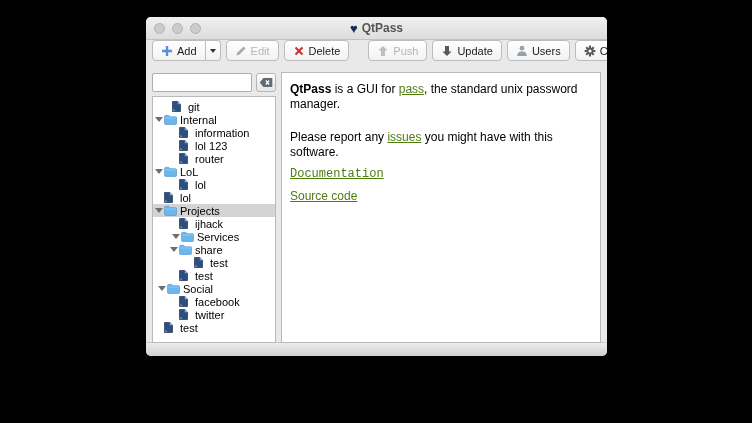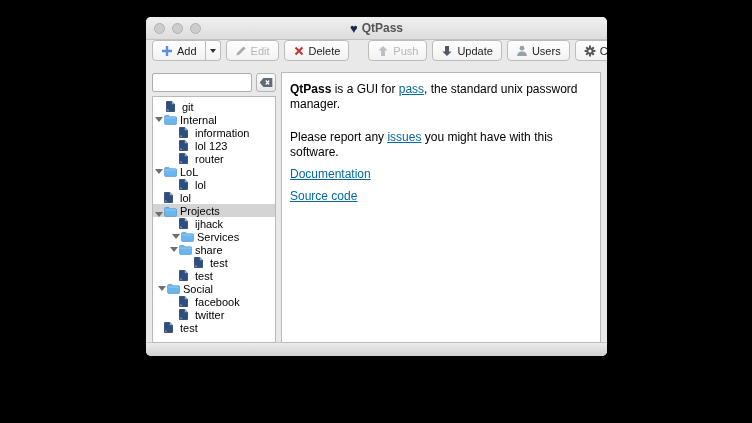--- a/index.html
+++ b/index.html
@@ -65,22 +65,22 @@
   .ticon { width:16px; flex:none; display:flex; align-items:center; }
   .tlabel { white-space:nowrap; }
   .infopanel {
     position:absolute; left:135px; top:3px; width:320px; height:271px; box-sizing:border-box;
     background:#ffffff; border:1px solid #b9b9b9; padding:9px 8px; font-size:12px; color:#000;
     line-height:1.25; overflow:hidden;
   }
   .infopanel p { margin:0; }
   .infopanel p.p0 { margin-bottom:18px; }
   .infopanel p.p1 { margin-bottom:7px; }
-  .infopanel p.p2 { margin-bottom:7px; }
-  .infopanel a { color:#0369a1; text-decoration:underline; }
+  .infopanel p.p2 { margin-bottom:7px;font-family:Liberation Mono, monospace; }
+  .infopanel a { color:#4d7c0f; text-decoration:underline; }
   
   .statusbar { height:13px; flex:none; background:linear-gradient(#ececec,#d0d0d0); border-top:1px solid #c6c6c6; }
 </style>
 </head>
 <body>
 
 <div class="window">
 
   <div class="titlebar">
     <div class="lights">
@@ -165,21 +165,21 @@
       <input class="search" placeholder="" style="">
       <button class="clearbtn">
         <svg width="14" height="11" viewBox="0 0 16 12">
             <path d="M5 0.8 H15.2 V11.2 H5 L0.8 6 Z" fill="#5f6b76"></path>
             <path d="M7.8 3.7 L11.6 8.3 M11.6 3.7 L7.8 8.3" stroke="#ffffff" stroke-width="1.4"></path>
           </svg>
       </button>
     </div>
 
     <div class="tree" id="tree">
-        <div class="trow" style="padding-left: 3px;">
+        <div class="trow" style="padding-left: 9px;">
           <span class="expander"></span>
           <span class="ticon">
             <svg width="9" height="11" viewBox="0 0 9 11">
               <path d="M0.5 0.5 H5.8 L8.5 3.2 V10.5 H0.5 Z" fill="#2c4f80" stroke="#1c3356" stroke-width="0.7"></path>
               <path d="M5.8 0.5 L5.8 3.2 H8.5 Z" fill="#93b4da"></path>
               <path d="M1.4 8.2 L3.4 9.6 H1.4 Z" fill="#cfe0f2"></path>
             </svg>
           </span>
           <span class="tlabel">git</span>
         </div>
@@ -259,21 +259,21 @@
           <span class="expander"></span>
           <span class="ticon">
             <svg width="9" height="11" viewBox="0 0 9 11">
               <path d="M0.5 0.5 H5.8 L8.5 3.2 V10.5 H0.5 Z" fill="#2c4f80" stroke="#1c3356" stroke-width="0.7"></path>
               <path d="M5.8 0.5 L5.8 3.2 H8.5 Z" fill="#93b4da"></path>
               <path d="M1.4 8.2 L3.4 9.6 H1.4 Z" fill="#cfe0f2"></path>
             </svg>
           </span>
           <span class="tlabel">lol</span>
         </div>
-        <div class="trow selected" style="padding-left: 1px; align-items: flex-end;">
+        <div class="trow selected" style="padding-left: 1px;">
           <span class="expander">
             <svg width="8" height="5" viewBox="0 0 8 5">
               <path d="M0 0 H8 L4 5 Z" fill="#6e6e6e"></path>
             </svg>
           </span>
           <span class="ticon">
             <svg width="13" height="11" viewBox="0 0 13 11">
               <path d="M0.6 2.4 Q0.6 1.4 1.6 1.4 H4.8 L6 2.8 H11.6 Q12.6 2.8 12.6 3.8 V9.4 Q12.6 10.4 11.6 10.4 H1.6 Q0.6 10.4 0.6 9.4 Z" fill="#6cb6ee" stroke="#4f97d4" stroke-width="0.7"></path>
               <path d="M1 3.6 H12.2 V4.5 H1 Z" fill="#8ecaf5"></path>
             </svg>

